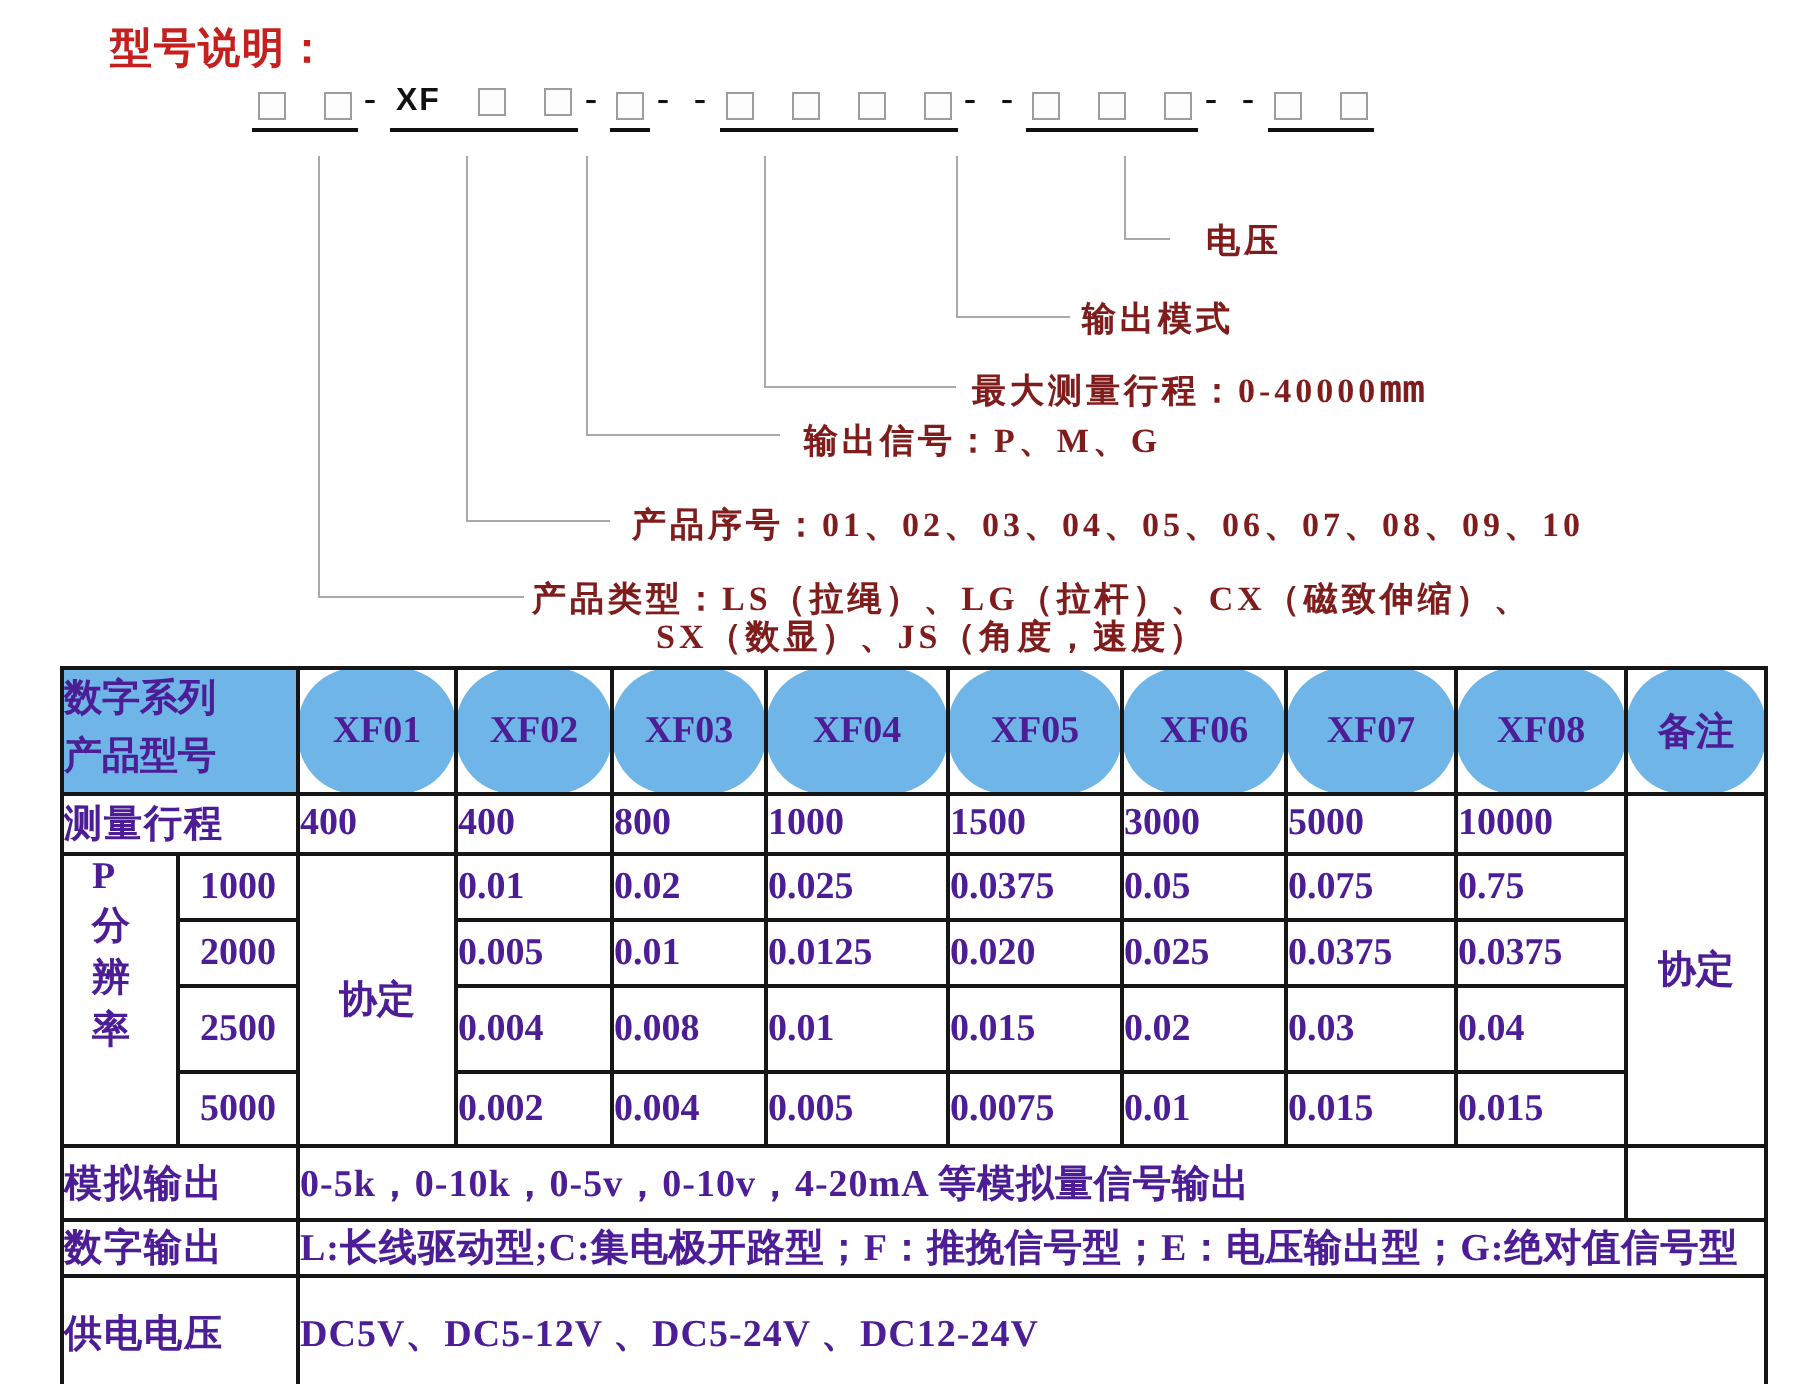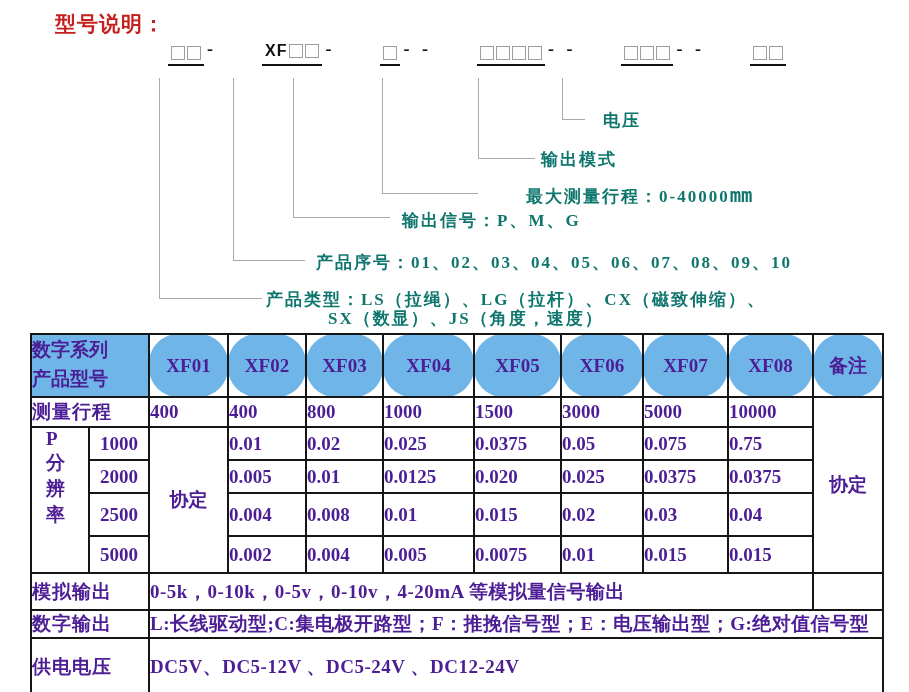--- a/index.html
+++ b/index.html
@@ -8,29 +8,29 @@
     font-family:"Liberation Serif","DejaVu Serif",serif;color:#161616;
   }
   
   .title{
     position:absolute;left:55px;top:10px;
     font-family:"Liberation Sans","DejaVu Sans",sans-serif;
     font-weight:bold;font-size:21px;color:#c5201e;letter-spacing:1px;
   }
   
   .model-line{position:absolute;left:126px;top:39px;display:flex;align-items:flex-end;}
-  .seg{display:flex;align-items:center;gap:2px;padding:0 3px 4px 3px;border-bottom:2px solid #111;margin-left:42px;}
+  .seg{display:flex;align-items:center;gap:19px;padding:0 3px 4px 3px;border-bottom:2px solid #111;}
   .box{width:14px;height:14px;border:1px solid #9d9d9d;background:#fdfdfd;box-sizing:border-box;}
   .prefix{font-family:"Liberation Sans","DejaVu Sans",sans-serif;font-weight:bold;font-size:16px;letter-spacing:1px;color:#111;}
   .sep{font-weight:bold;font-size:18px;color:#111;padding:0 3px 6px 3px;letter-spacing:4px;white-space:pre;}
   
   .vline{position:absolute;width:1px;background:#a9a9a9;}
   .hline{position:absolute;height:1px;background:#a9a9a9;}
   
-  .dlabel{position:absolute;font-weight:bold;font-size:17px;letter-spacing:2px;white-space:nowrap;color:#0f766e;}
+  .dlabel{position:absolute;font-weight:bold;font-size:17px;letter-spacing:2px;white-space:nowrap;color:#7f1d1d;}
   .unit{font-family:"DejaVu Sans Mono","Liberation Mono",monospace;font-weight:bold;font-size:19px;letter-spacing:0;}
   
   table.spec{
     position:absolute;left:30px;top:333px;border-collapse:collapse;table-layout:fixed;
     font-size:19px;font-weight:bold;color:#4c1d95;
     border:2px solid #f97316;
   }
   table.spec td{border:2px solid #161616;padding:0;overflow:hidden;white-space:nowrap;}
   td.hdr{background:#6fb5e8;text-align:center;border-radius:29px;}
   td.hdr-label{background:#6fb5e8;text-align:left;vertical-align:top;padding:7px 0 0 12px;line-height:29px;}
@@ -92,21 +92,21 @@
 
 <div class="hline" style="left:159px;top:298px;width:103px;"></div>
 <div class="hline" style="left:233px;top:260px;width:72px;"></div>
 <div class="hline" style="left:293px;top:217px;width:97px;"></div>
 <div class="hline" style="left:382px;top:193px;width:96px;"></div>
 <div class="hline" style="left:478px;top:158px;width:57px;"></div>
 <div class="hline" style="left:562px;top:119px;width:23px;"></div>
 
 <div class="dlabel" style="left:603px;top:109px;">电压</div>
 <div class="dlabel" style="left:541px;top:148px;">输出模式</div>
-<div class="dlabel" style="left:486px;top:184px;margin-left:40px;"><span>最大测量行程：0-40000</span><span class="unit">mm</span></div>
+<div class="dlabel" style="left:486px;top:184px;"><span>最大测量行程：0-40000</span><span class="unit">mm</span></div>
 <div class="dlabel" style="left:402px;top:209px;">输出信号：P、M、G</div>
 <div class="dlabel" style="left:316px;top:251px;">产品序号：01、02、03、04、05、06、07、08、09、10</div>
 <div class="dlabel" style="left:266px;top:288px;">产品类型：LS（拉绳）、LG（拉杆）、CX（磁致伸缩）、</div>
 <div class="dlabel" style="left:328px;top:307px;">SX（数显）、JS（角度，速度）</div>
 
 <table class="spec">
   <colgroup>
     <col style="width:58px">
       <col style="width:60px">
     <col style="width:79px">

